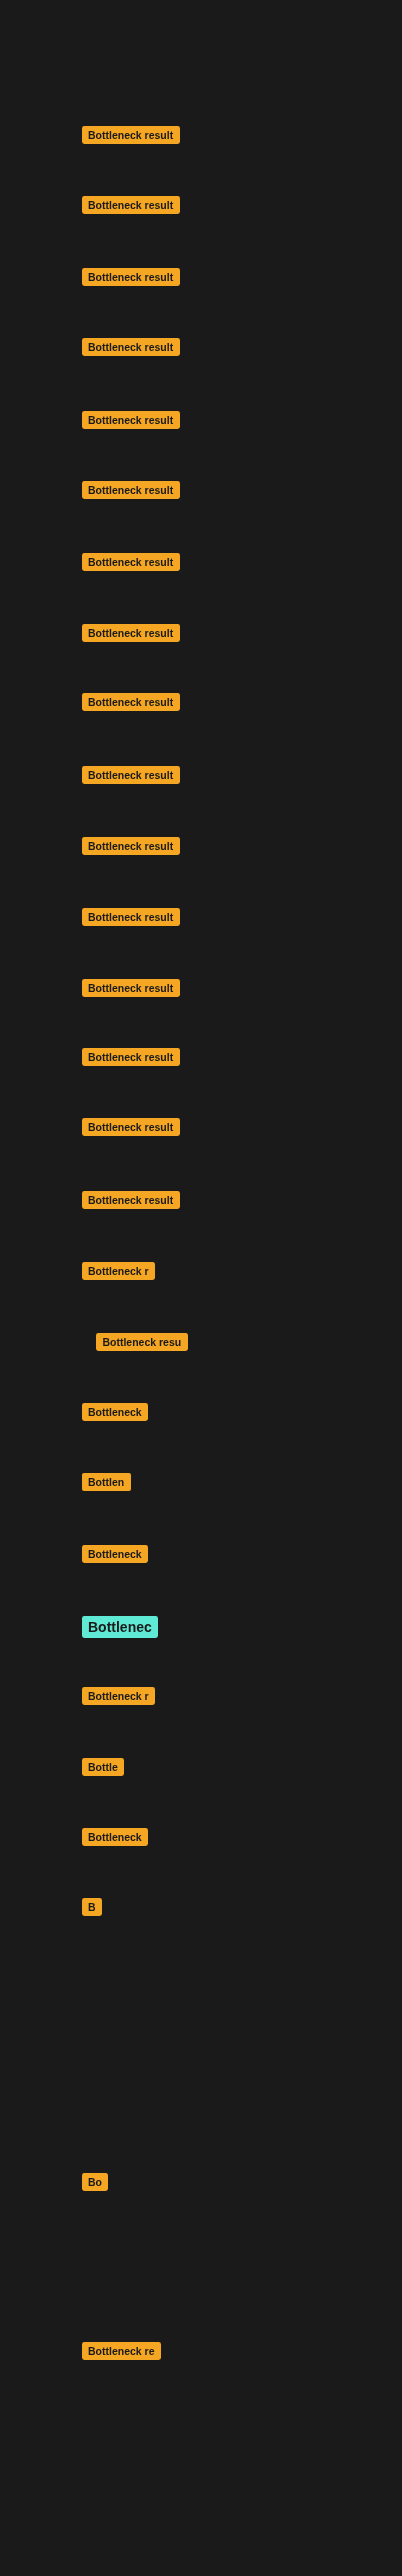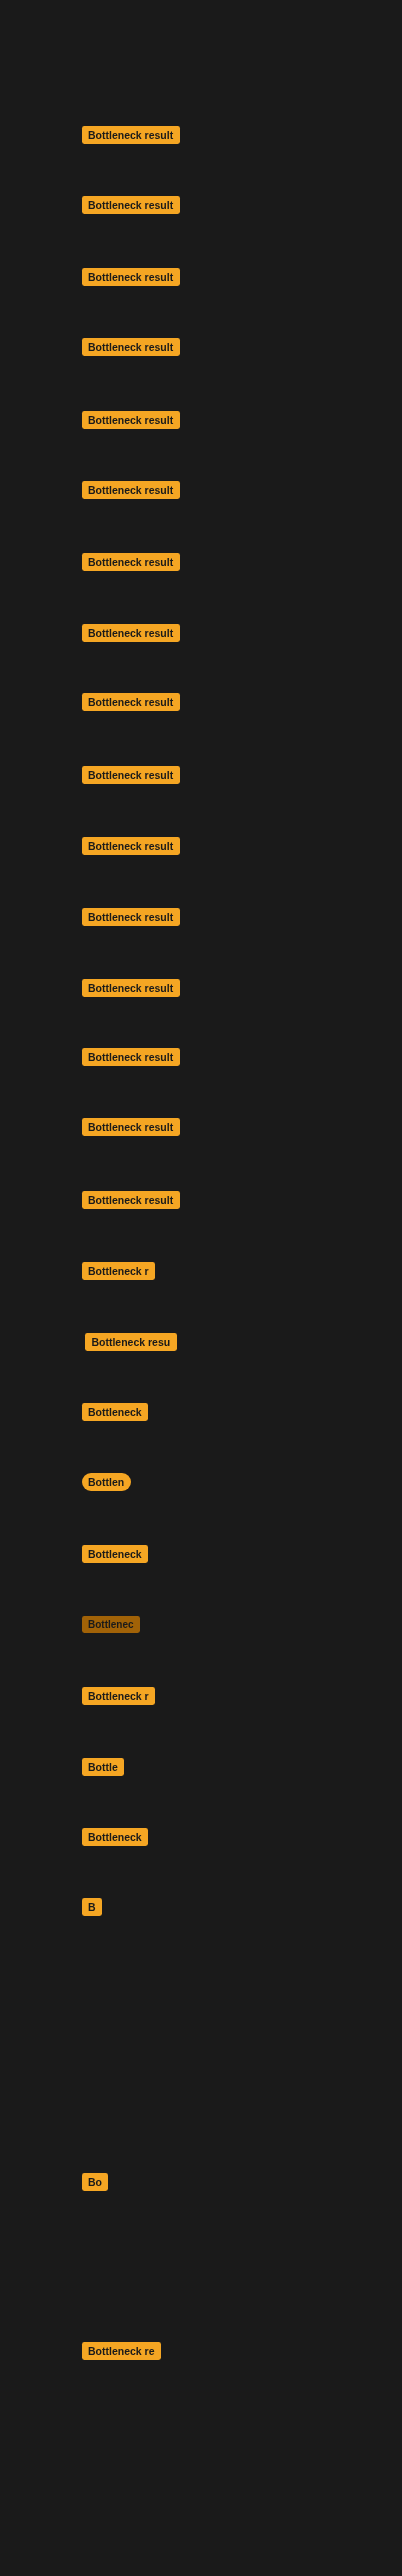--- a/index.html
+++ b/index.html
@@ -41,25 +41,25 @@
     <div style="position: absolute; top: 544px; left: 1.6px;"><span style="background-color: rgb(245, 166, 35); color: rgb(26, 26, 26); font-size: 10.5px; font-weight: bold; padding: 3.2px 6.4px; border-radius: 2.4px; display: inline-block; white-space: nowrap;">Bottleneck result</span></div>
     <div style="position: absolute; top: 613px; left: 1.6px;"><span style="background-color: rgb(245, 166, 35); color: rgb(26, 26, 26); font-size: 10.5px; font-weight: bold; padding: 3.2px 6.4px; border-radius: 2.4px; display: inline-block; white-space: nowrap;">Bottleneck result</span></div>
     <div style="position: absolute; top: 686px; left: 1.6px;"><span style="background-color: rgb(245, 166, 35); color: rgb(26, 26, 26); font-size: 10.5px; font-weight: bold; padding: 3.2px 6.4px; border-radius: 2.4px; display: inline-block; white-space: nowrap;">Bottleneck result</span></div>
     <div style="position: absolute; top: 757px; left: 1.6px;"><span style="background-color: rgb(245, 166, 35); color: rgb(26, 26, 26); font-size: 10.5px; font-weight: bold; padding: 3.2px 6.4px; border-radius: 2.4px; display: inline-block; white-space: nowrap;">Bottleneck result</span></div>
     <div style="position: absolute; top: 828px; left: 1.6px;"><span style="background-color: rgb(245, 166, 35); color: rgb(26, 26, 26); font-size: 10.5px; font-weight: bold; padding: 3.2px 6.4px; border-radius: 2.4px; display: inline-block; white-space: nowrap;">Bottleneck result</span></div>
     <div style="position: absolute; top: 899px; left: 1.6px;"><span style="background-color: rgb(245, 166, 35); color: rgb(26, 26, 26); font-size: 10.5px; font-weight: bold; padding: 3.2px 6.4px; border-radius: 2.4px; display: inline-block; white-space: nowrap;">Bottleneck result</span></div>
     <div style="position: absolute; top: 968px; left: 1.6px;"><span style="background-color: rgb(245, 166, 35); color: rgb(26, 26, 26); font-size: 10.5px; font-weight: bold; padding: 3.2px 6.4px; border-radius: 2.4px; display: inline-block; white-space: nowrap;">Bottleneck result</span></div>
     <div style="position: absolute; top: 1038px; left: 1.6px;"><span style="background-color: rgb(245, 166, 35); color: rgb(26, 26, 26); font-size: 10.5px; font-weight: bold; padding: 3.2px 6.4px; border-radius: 2.4px; display: inline-block; white-space: nowrap;">Bottleneck result</span></div>
     <div style="position: absolute; top: 1111px; left: 1.6px;"><span style="background-color: rgb(245, 166, 35); color: rgb(26, 26, 26); font-size: 10.5px; font-weight: bold; padding: 3.2px 6.4px; border-radius: 2.4px; display: inline-block; white-space: nowrap;">Bottleneck result</span></div>
     <div style="position: absolute; top: 1182px; left: 1.6px;"><span style="background-color: rgb(245, 166, 35); color: rgb(26, 26, 26); font-size: 10.5px; font-weight: bold; padding: 3.2px 6.4px; border-radius: 2.4px; display: inline-block; white-space: nowrap;">Bottleneck r</span></div>
-    <div style="position: absolute; top: 1253px; left: 5px; text-decoration: underline;"><span style="background-color: rgb(245, 166, 35); color: rgb(26, 26, 26); font-size: 10.5px; font-weight: bold; padding: 3.2px 6.4px; border-radius: 2.4px; display: inline-block; white-space: nowrap;">Bottleneck resu</span></div>
+    <div style="position: absolute; top: 1253px; left: 16px; text-decoration: underline;"><span style="background-color: rgb(245, 166, 35); color: rgb(26, 26, 26); font-size: 10.5px; font-weight: bold; padding: 3.2px 6.4px; border-radius: 2.4px; display: inline-block; white-space: nowrap;">Bottleneck resu</span></div>
     <div style="position: absolute; top: 1323px; left: 1.6px;"><span style="background-color: rgb(245, 166, 35); color: rgb(26, 26, 26); font-size: 10.5px; font-weight: bold; padding: 3.2px 6.4px; border-radius: 2.4px; display: inline-block; white-space: nowrap;">Bottleneck</span></div>
-    <div style="position: absolute; top: 1393px; left: 1.6px;"><span style="background-color: rgb(245, 166, 35); color: rgb(26, 26, 26); font-size: 10.5px; font-weight: bold; padding: 3.2px 6.4px; border-radius: 9px; display: inline-block; white-space: nowrap;">Bottlen</span></div>
+    <div style="position: absolute; top: 1393px; left: 1.6px;"><span style="background-color: rgb(245, 166, 35); color: rgb(26, 26, 26); font-size: 10.5px; font-weight: bold; padding: 3.2px 6.4px; border-radius: 2px; display: inline-block; white-space: nowrap;">Bottlen</span></div>
     <div style="position: absolute; top: 1465px; left: 1.6px;"><span style="background-color: rgb(245, 166, 35); color: rgb(26, 26, 26); font-size: 10.5px; font-weight: bold; padding: 3.2px 6.4px; border-radius: 2.4px; display: inline-block; white-space: nowrap;">Bottleneck</span></div>
-    <div style="position: absolute; top: 1536px; left: 1.6px;"><span style="background-color: #a16207; color: rgb(26, 26, 26); font-size: 10px; font-weight: bold; padding: 3.2px 6.4px; border-radius: 2.4px; display: inline-block; white-space: nowrap;">Bottlenec</span></div>
+    <div style="position: absolute; top: 1536px; left: 1.6px;"><span style="background-color: #5eead4; color: rgb(26, 26, 26); font-size: 14px; font-weight: bold; padding: 3.2px 6.4px; border-radius: 2.4px; display: inline-block; white-space: nowrap;">Bottlenec</span></div>
     <div style="position: absolute; top: 1607px; left: 1.6px;"><span style="background-color: rgb(245, 166, 35); color: rgb(26, 26, 26); font-size: 10.5px; font-weight: bold; padding: 3.2px 6.4px; border-radius: 2.4px; display: inline-block; white-space: nowrap;">Bottleneck r</span></div>
     <div style="position: absolute; top: 1678px; left: 1.6px; text-align: center;"><span style="background-color: rgb(245, 166, 35); color: rgb(26, 26, 26); font-size: 10.5px; font-weight: bold; padding: 3.2px 6.4px; border-radius: 2.4px; display: inline-block; white-space: nowrap;">Bottle</span></div>
     <div style="position: absolute; top: 1748px; left: 1.6px;"><span style="background-color: rgb(245, 166, 35); color: rgb(26, 26, 26); font-size: 10.5px; font-weight: bold; padding: 3.2px 6.4px; border-radius: 2.4px; display: inline-block; white-space: nowrap;">Bottleneck</span></div>
     <div style="position: absolute; top: 1818px; left: 1.6px;"><span style="background-color: rgb(245, 166, 35); color: rgb(26, 26, 26); font-size: 10.5px; font-weight: bold; padding: 3.2px 6.4px; border-radius: 2.4px; display: inline-block; white-space: nowrap;">B</span></div>
     <div style="position: absolute; top: 2093px; left: 1.6px;"><span style="background-color: rgb(245, 166, 35); color: rgb(26, 26, 26); font-size: 10.5px; font-weight: bold; padding: 3.2px 6.4px; border-radius: 2.4px; display: inline-block; white-space: nowrap;">Bo</span></div>
     <div style="position: absolute; top: 2262px; left: 1.6px;"><span style="background-color: rgb(245, 166, 35); color: rgb(26, 26, 26); font-size: 10.5px; font-weight: bold; padding: 3.2px 6.4px; border-radius: 2.4px; display: inline-block; white-space: nowrap;">Bottleneck re</span></div>
   </div>
 
 
 </body></html>

